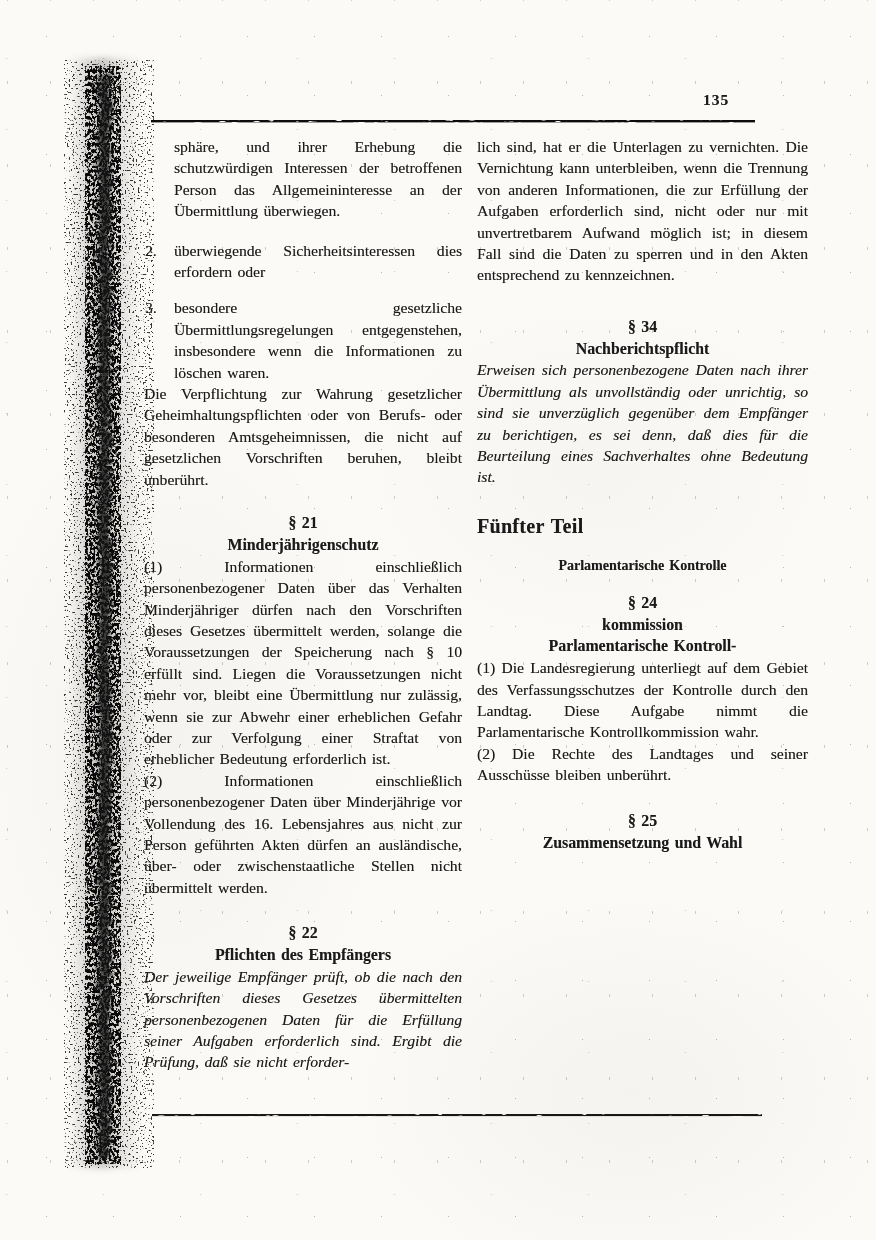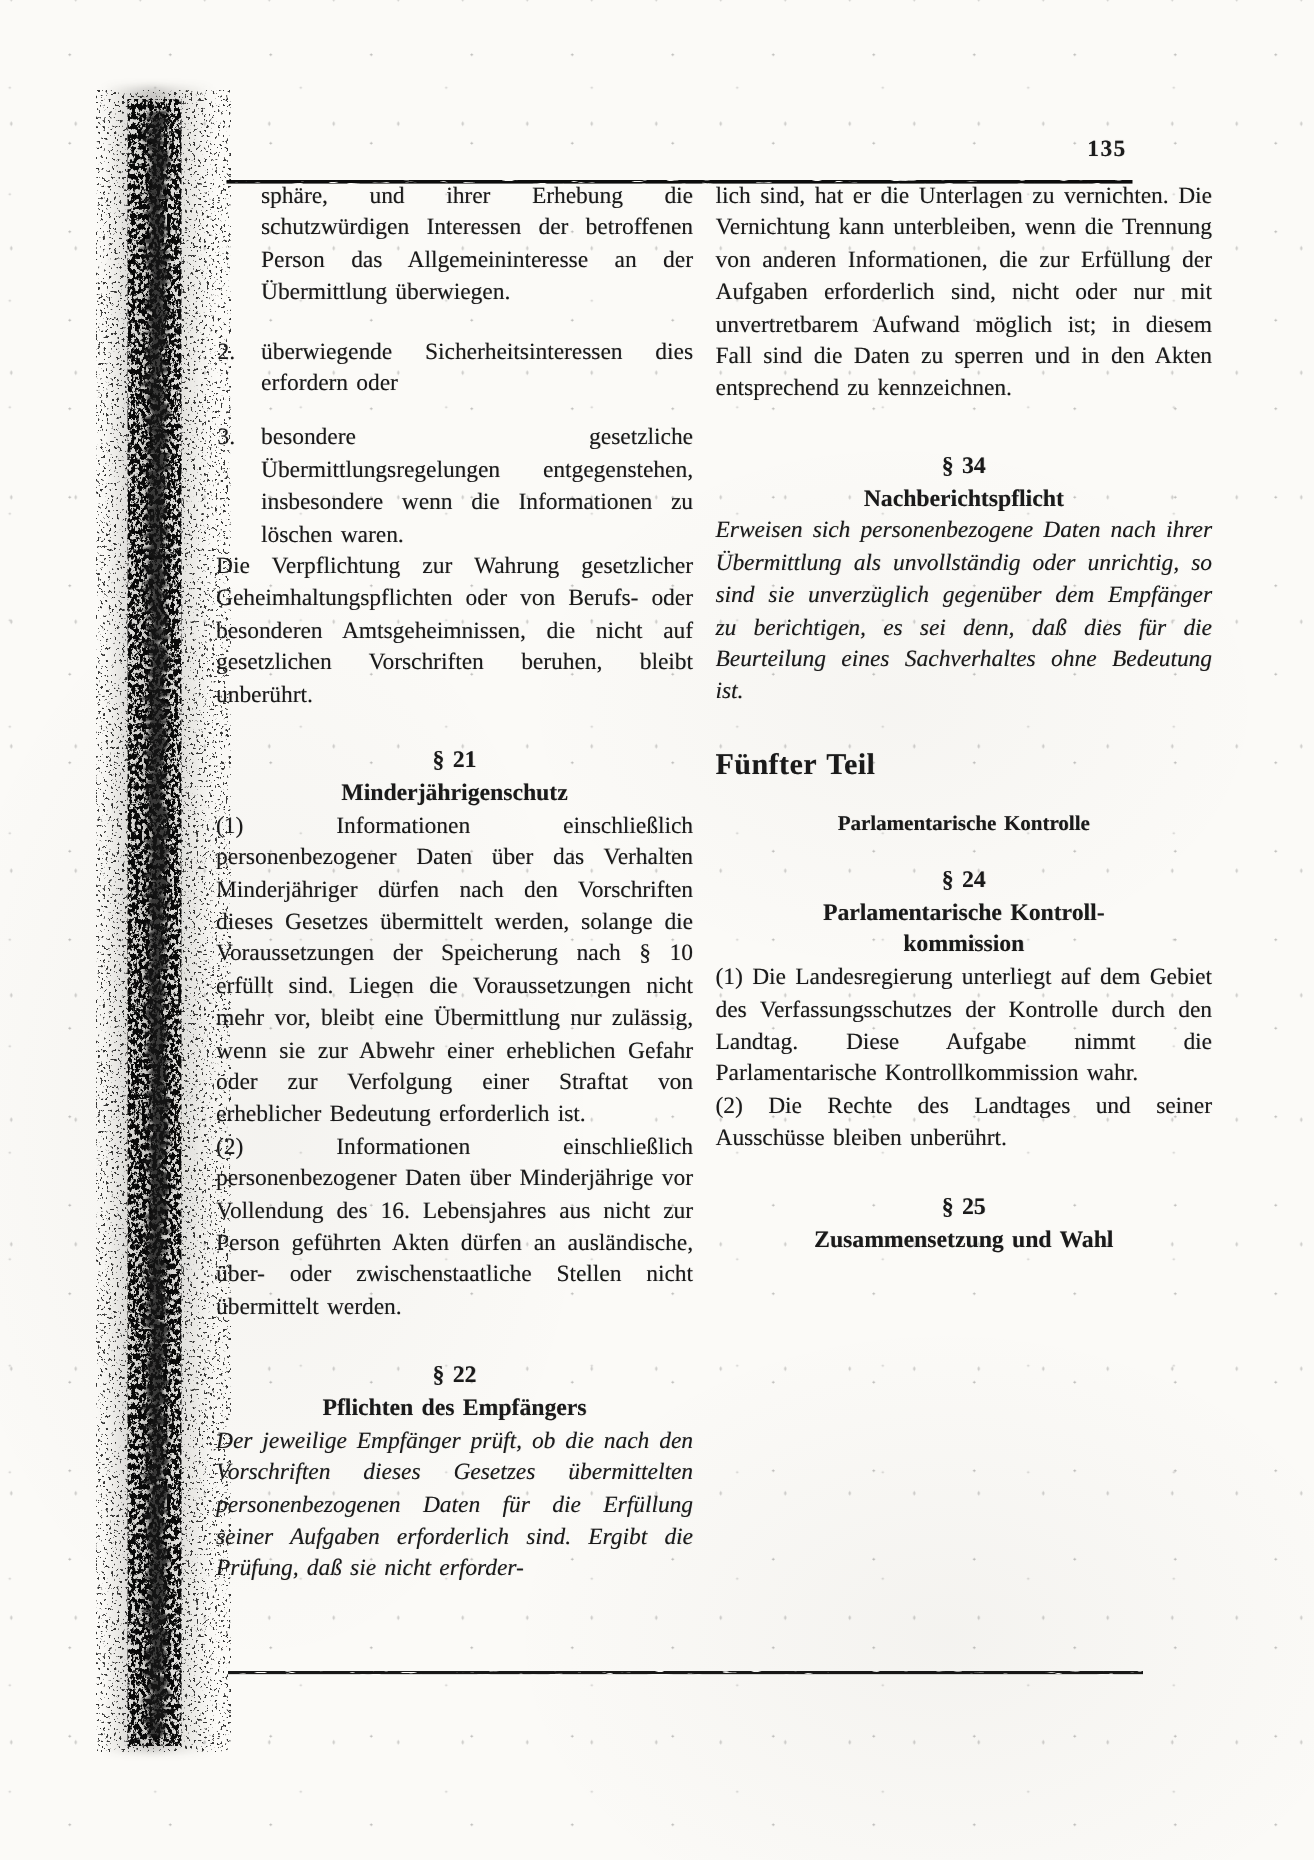--- a/index.html
+++ b/index.html
@@ -28,27 +28,27 @@
     opacity:.5;
   }
   .binding-shadow{
     position:absolute;left:68px;top:58px;width:74px;height:1110px;
     background:linear-gradient(to right,transparent,rgba(40,38,33,.16) 28%,rgba(40,38,33,.26) 46%,rgba(40,38,33,.14) 64%,transparent);
     filter:blur(3px);
     pointer-events:none;
   }
   .artifacts{position:absolute;left:0;top:0;pointer-events:none;}
   .pagenum{
-    position:absolute;left:710px;top:91px;width:56px;
+    position:absolute;left:688px;top:91px;width:56px;
     text-align:center;font-size:15.5px;font-weight:bold;
     letter-spacing:1px;color:#1c1c1c;
     text-shadow:.2px .2px .5px rgba(20,20,20,.5);
   }
   .col{
-    position:absolute;top:120px;
+    position:absolute;top:136px;
     font-size:15.6px;line-height:21.4px;
     text-shadow:.2px .2px .45px rgba(25,25,25,.45);
     filter:blur(.22px);
     word-spacing:1.6px;
   }
   .col-left{left:144px;width:318px;}
   .col-right{left:477px;width:331px;}
   .col p{margin:0;text-align:justify;}
   .hang{padding-left:30px;}
   .list-item{position:relative;padding-left:30px;}
@@ -144,22 +144,22 @@
       <div>Nachberichtspflicht</div>
     </div>
 
     <p class="mt17">Erweisen sich personenbezogene Daten nach ihrer Übermittlung als unvollständig oder unrichtig, so sind sie unverzüglich gegenüber dem Empfänger zu berichtigen, es sei denn, daß dies für die Beurteilung eines Sachverhaltes ohne Bedeutung ist.</p>
 
     <div class="part-title mt26">Fünfter Teil</div>
     <div class="part-subtitle mt16">Parlamentarische Kontrolle</div>
 
     <div class="sec-head mt15">
       <div>§ 24</div>
+      <div>kommission</div>
       <div>Parlamentarische Kontroll-</div>
-      <div>kommission</div>
     </div>
 
     <p class="mt12">(1) Die Landesregierung unterliegt auf dem Gebiet des Verfassungsschutzes der Kontrolle durch den Landtag. Diese Aufgabe nimmt die Parlamentarische Kontrollkommission wahr.</p>
     <p class="mt14">(2) Die Rechte des Landtages und seiner Ausschüsse bleiben unberührt.</p>
 
     <div class="sec-head mt24">
       <div>§ 25</div>
       <div>Zusammensetzung und Wahl</div>
     </div>
 

